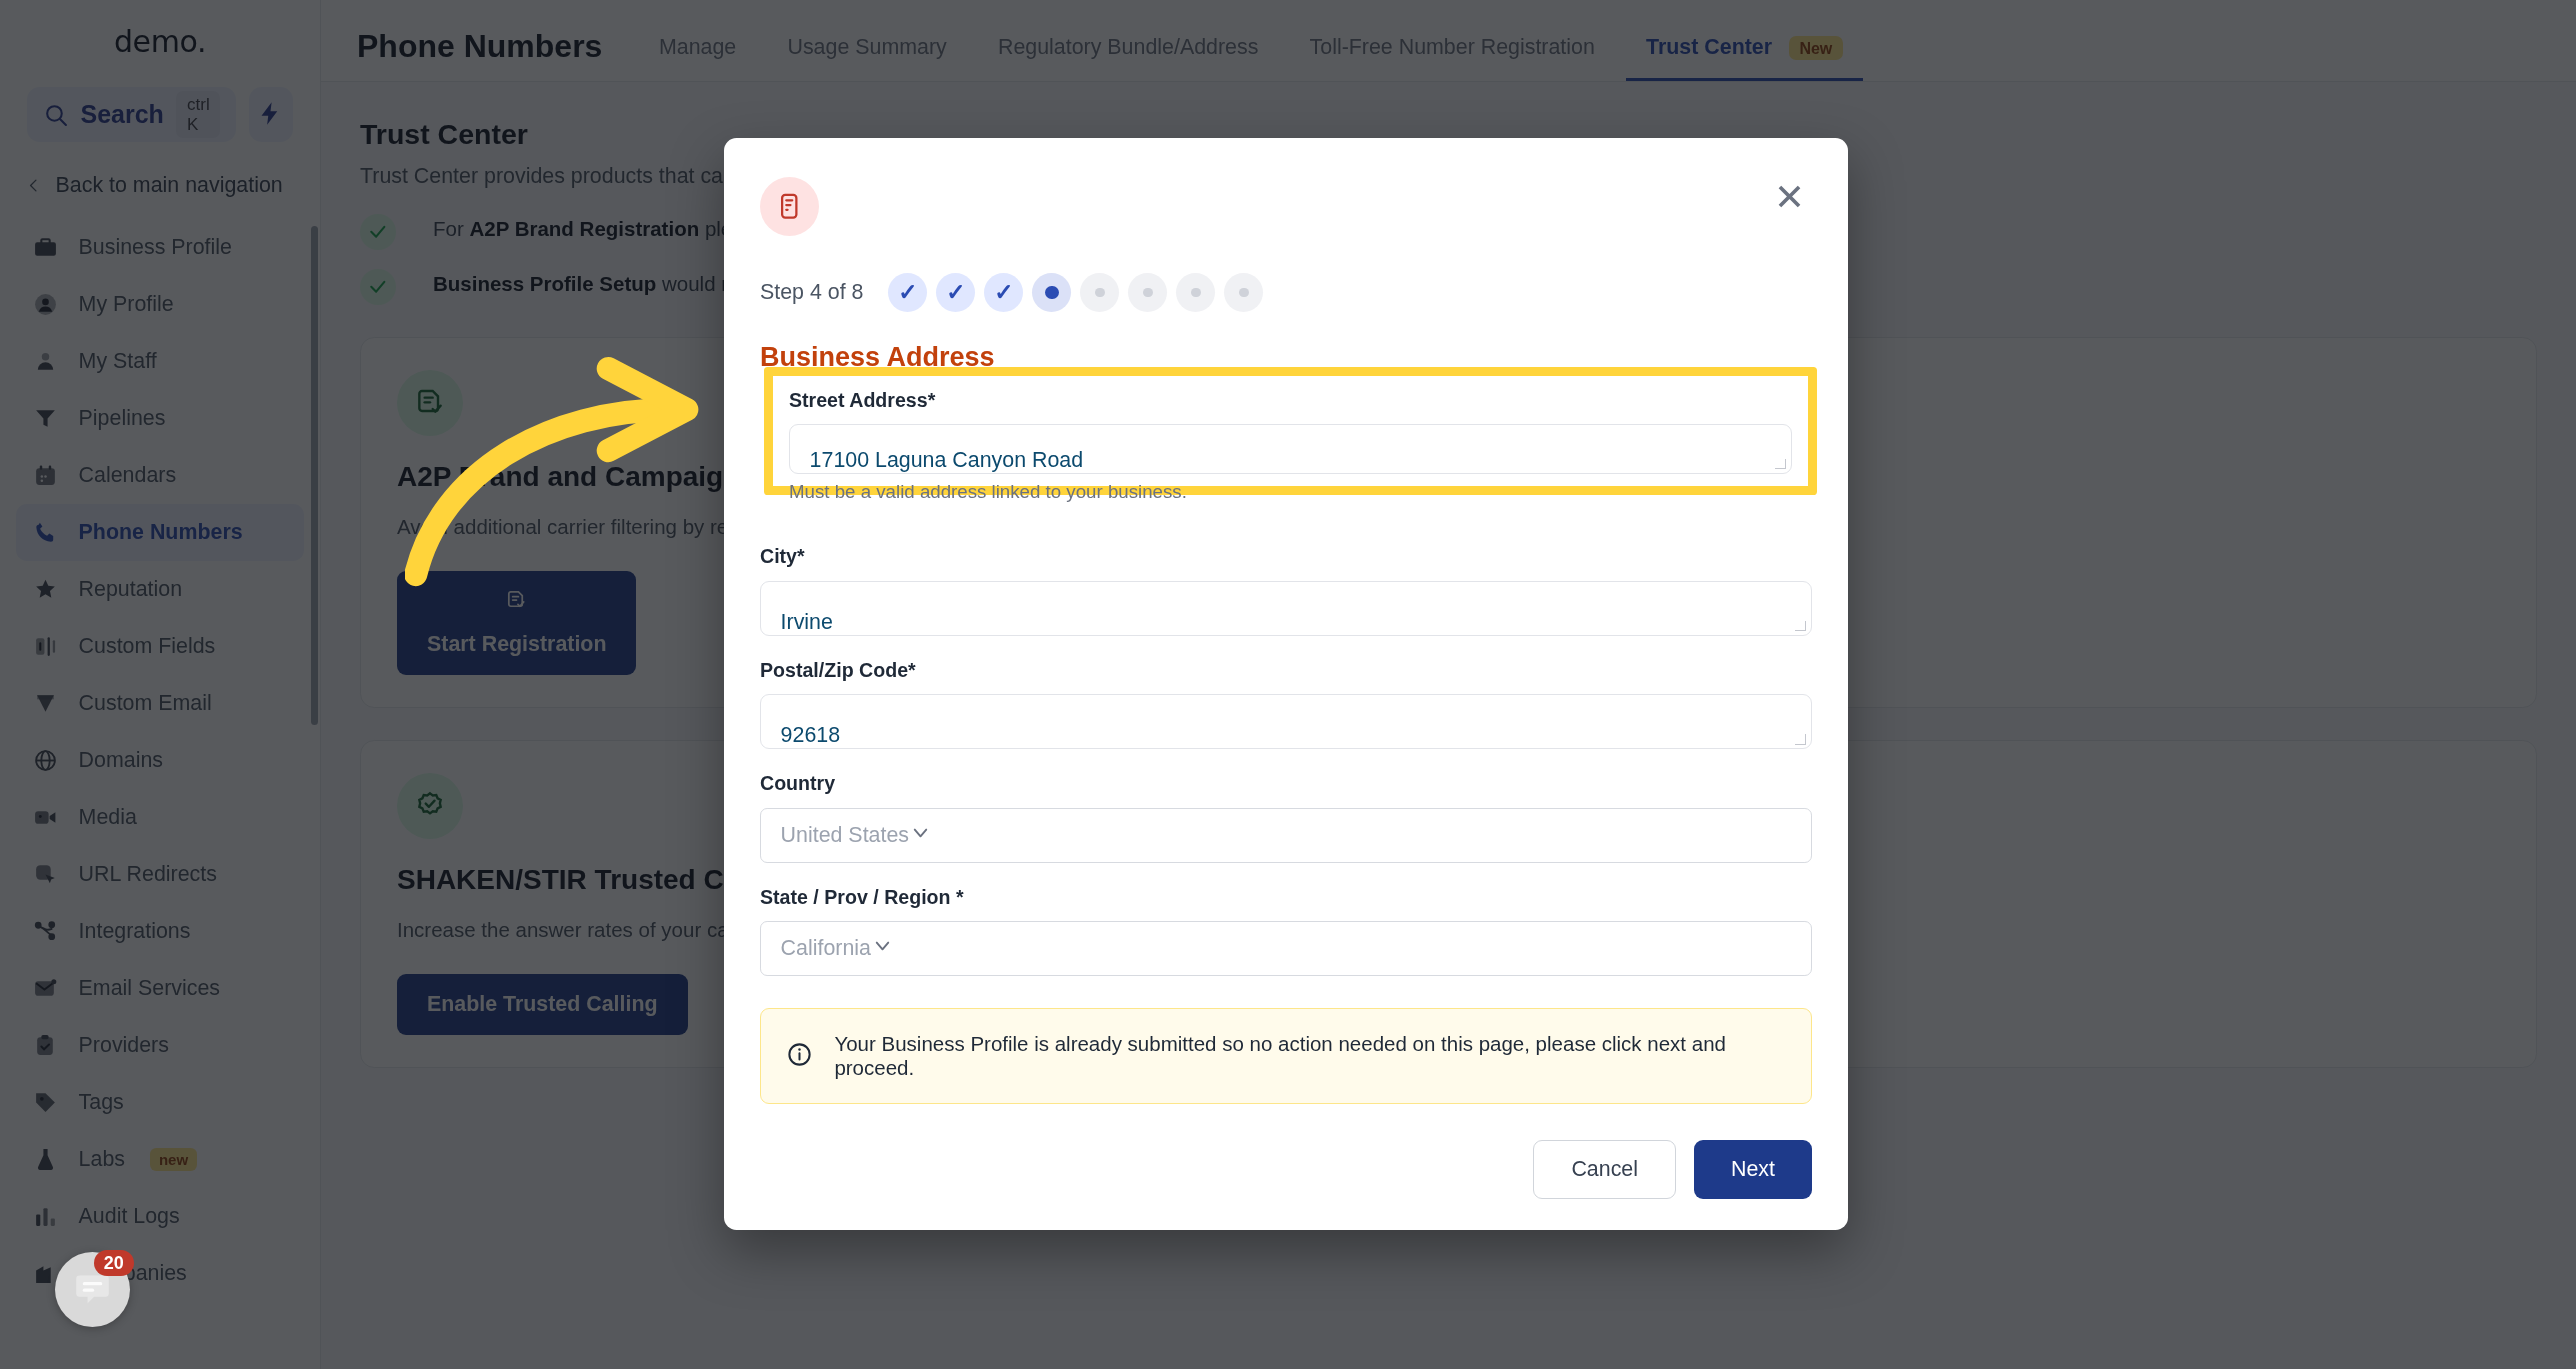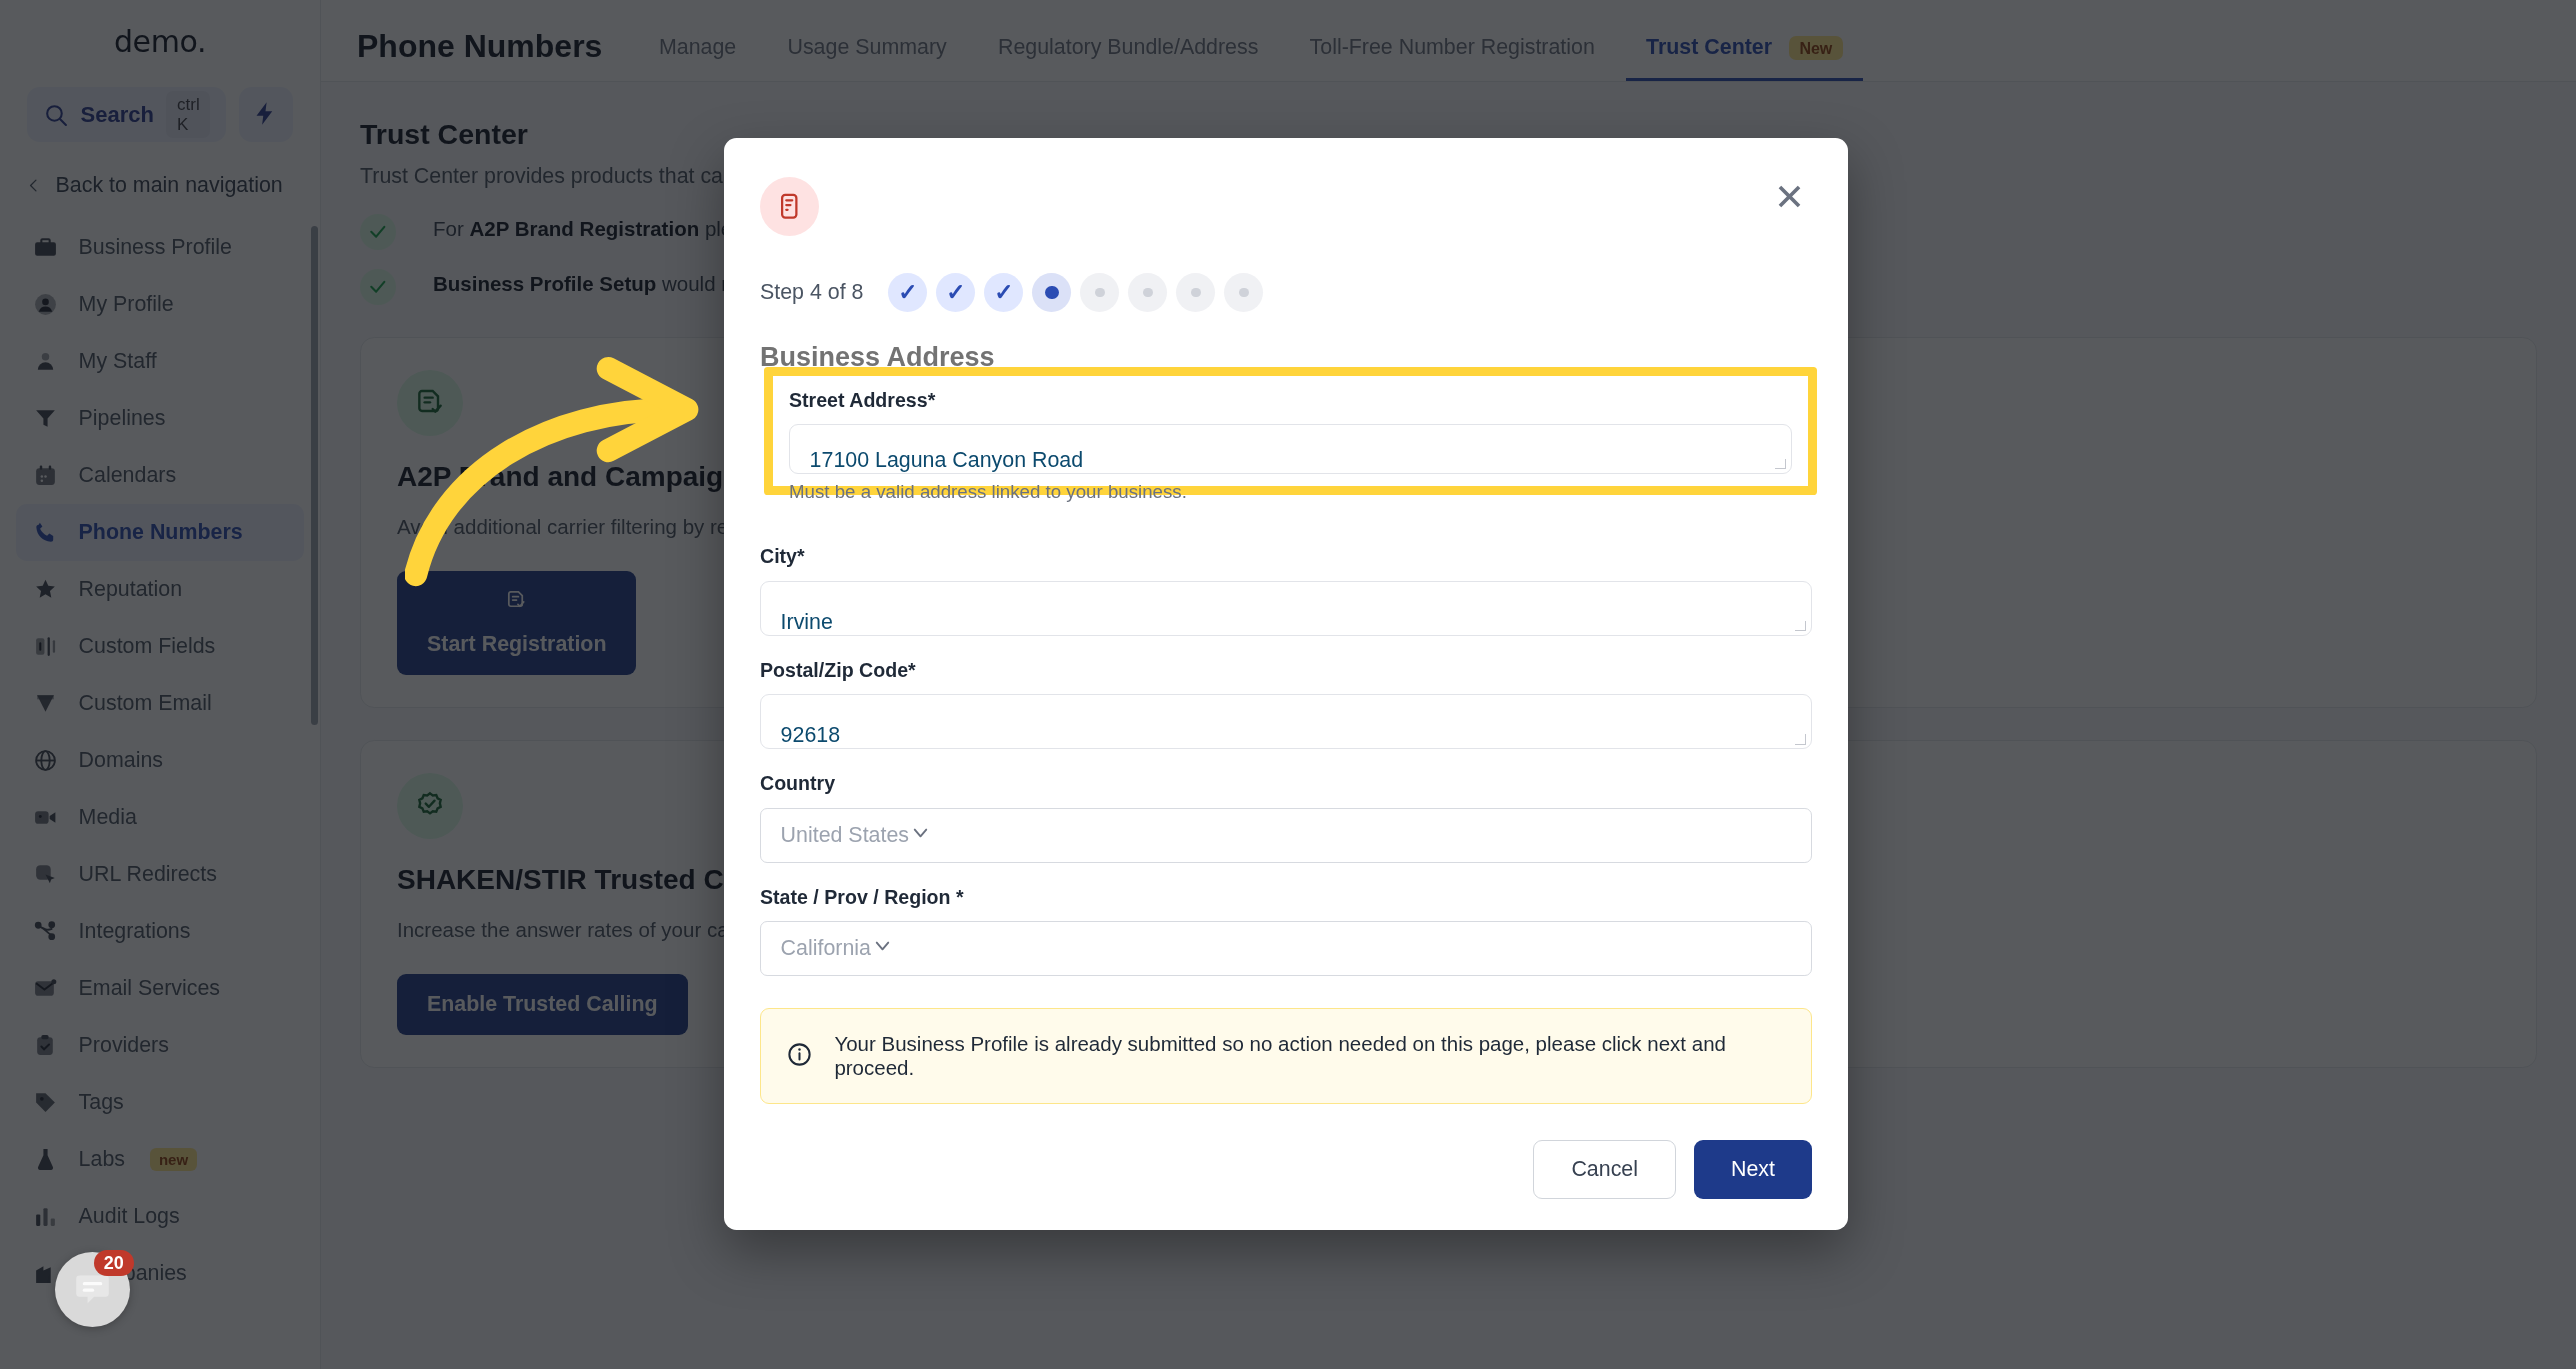--- a/index.html
+++ b/index.html
@@ -40,21 +40,21 @@
     font-size: 30px; font-weight: 400; color: #111827; letter-spacing: -0.4px;
     font-family: "DejaVu Sans", sans-serif;
   }
 
   .search-row { display: flex; align-items: center; gap: 12.5px; padding: 0 27px; margin-top: 5.3px; }
   .search-box {
     flex: 1; height: 55px; background: #eef2ff; border-radius: 12.5px;
     display: flex; align-items: center; padding: 0 16px; gap: 12.5px;
   }
   .search-ico { width: 25px; height: 25px; flex: 0 0 25px; }
-  .search-label { font-size: 22px; color: #2b3a8f; font-weight: 600; flex: 1; }
+  .search-label { font-size: 25px; color: #2b3a8f; font-weight: 600; flex: 1; }
   .kbd {
     font-size: 17px; color: #3f3f46; background: #e3e7f5;
     padding: 3.6px 10.7px; border-radius: 7.1px;
   }
   .bolt-box {
     width: 55px; height: 55px; background: #eef2ff; border-radius: 12.5px;
     display: flex; align-items: center; justify-content: center;
   }
 
   .back-nav {
@@ -169,21 +169,21 @@
   .dot {
     width: 39px; height: 39px; border-radius: 50%;
     display: flex; align-items: center; justify-content: center;
   }
   .dot.done { background: #e0e7ff; color: #2b4cb3; font-size: 23px; font-weight: 700; }
   .dot.current { background: #dbe1f7; }
   .dot.current i { width: 13.4px; height: 13.4px; border-radius: 50%; background: #2b4cb3; display: block; }
   .dot.todo { background: #f0f1f4; }
   .dot.todo i { width: 9.8px; height: 9.8px; border-radius: 50%; background: #cfd2d9; display: block; }
 
-  .section-title { font-size: 27px; font-weight: 700; color: #737373; margin-top: 30px; }
+  .section-title { font-size: 27px; font-weight: 700; color: #c2410c; margin-top: 30px; }
 
   .modal-body { flex: 1; margin-top: 5.3px; }
 
   .field { margin-top: 23px; }
   .field-label { font-size: 19.6px; font-weight: 600; color: #1f2937; margin-bottom: 12.5px; }
   .field-input {
     width: 100%; height: 55px; border: 0.9px solid #e2e4e9; border-radius: 9px;
     background: #fff; font-size: 21.4px; color: #0c4a6e;
     display: flex; align-items: flex-end; padding: 0 19.6px; position: relative;
     font-family: "Liberation Sans", sans-serif;

